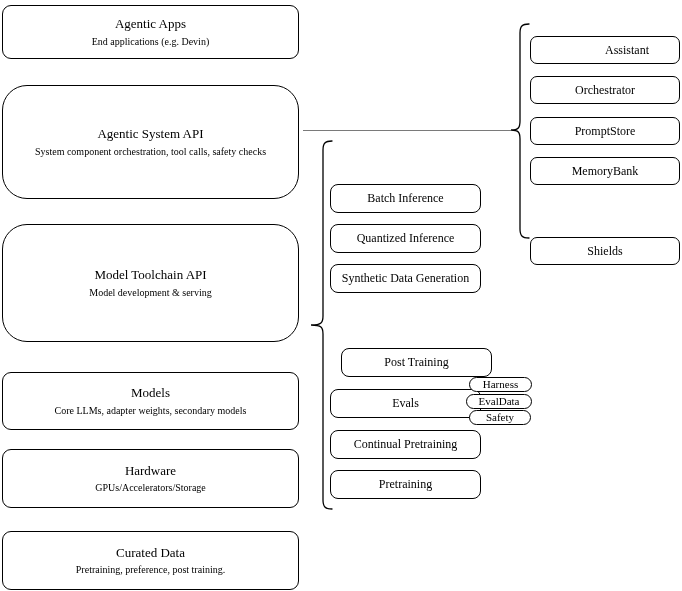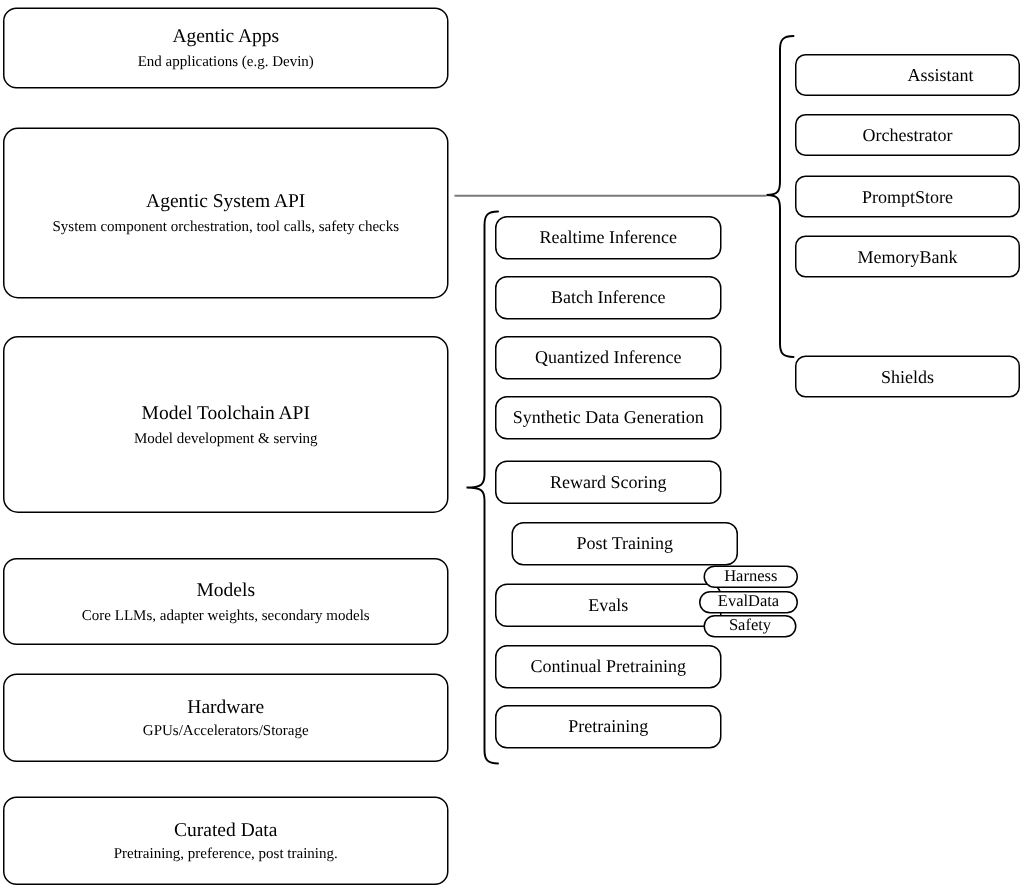--- a/index.html
+++ b/index.html
@@ -9,21 +9,21 @@
   }
   .lbox {
     position:absolute; left:2px; width:297px; box-sizing:border-box;
     border:1px solid #000; background:#fff;
     display:flex; flex-direction:column; justify-content:center; align-items:center;
     gap:4px; text-align:center;
   }
   .lbox .btitle { font-size:13px; line-height:1.1; }
   .lbox .bsub   { font-size:10px; line-height:1.1; }
   .r-small { border-radius:9px; }
-  .r-big   { border-radius:10px; }
+  .r-big   { border-radius:25px; }
   .mbox {
     position:absolute; left:330px; width:151px; height:29px; box-sizing:border-box;
     border:1px solid #000; border-radius:8px; background:#fff;
     display:flex; align-items:center; justify-content:center;
     font-size:12px; text-align:center; z-index:2;
   }
   .rbox {
     position:absolute; left:530px; width:150px; height:28px; box-sizing:border-box;
     border:1px solid #000; border-radius:7px; background:#fff;
     display:flex; align-items:center; justify-content:center;
@@ -66,25 +66,23 @@
   </div>
   <div class="lbox r-small" style="top:449px; height:59px;">
     <div class="btitle">Hardware</div>
     <div class="bsub">GPUs/Accelerators/Storage</div>
   </div>
   <div class="lbox r-small" style="top:531px; height:59px;">
     <div class="btitle">Curated Data</div>
     <div class="bsub">Pretraining, preference, post training.</div>
   </div>
 
-  <div class="mbox" style="top:144px;">Realtime Inference</div>
   <div class="mbox" style="top:184px;">Batch Inference</div>
   <div class="mbox" style="top:224px;">Quantized Inference</div>
   <div class="mbox" style="top:264px;">Synthetic Data Generation</div>
-  <div class="mbox" style="top:307px;">Reward Scoring</div>
   <div class="mbox" style="top:348px;margin-left:11px;">Post Training</div>
   <div class="mbox" style="top:389px;">Evals</div>
   <div class="mbox" style="top:430px;">Continual Pretraining</div>
   <div class="mbox" style="top:470px;">Pretraining</div>
 
   <div class="oval" style="left:469px; top:377px; width:63px; height:15px;">Harness</div>
   <div class="oval" style="left:466px; top:394px; width:66px; height:15px;">EvalData</div>
   <div class="oval" style="left:469px; top:410px; width:62px; height:15px;">Safety</div>
 
   <div class="rbox" style="top:36px;padding-left:44px;">Assistant</div>

